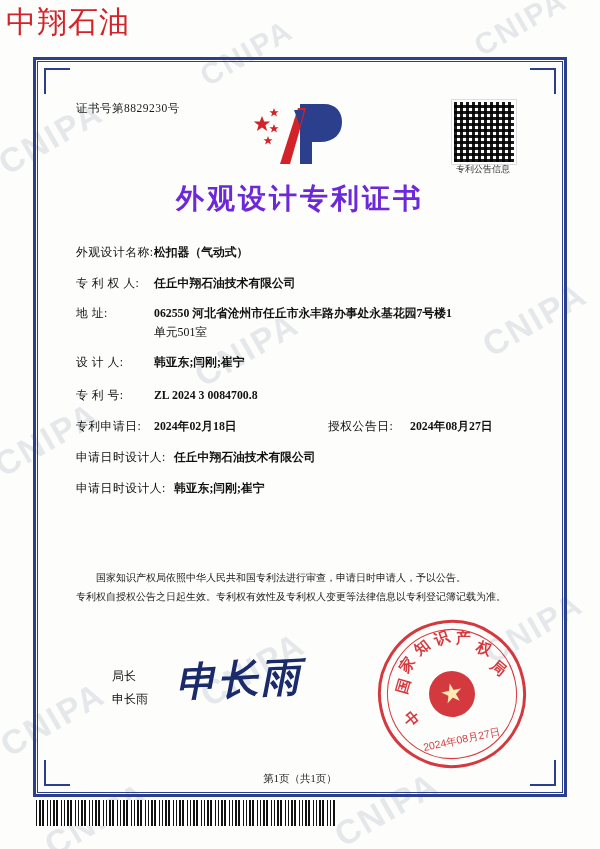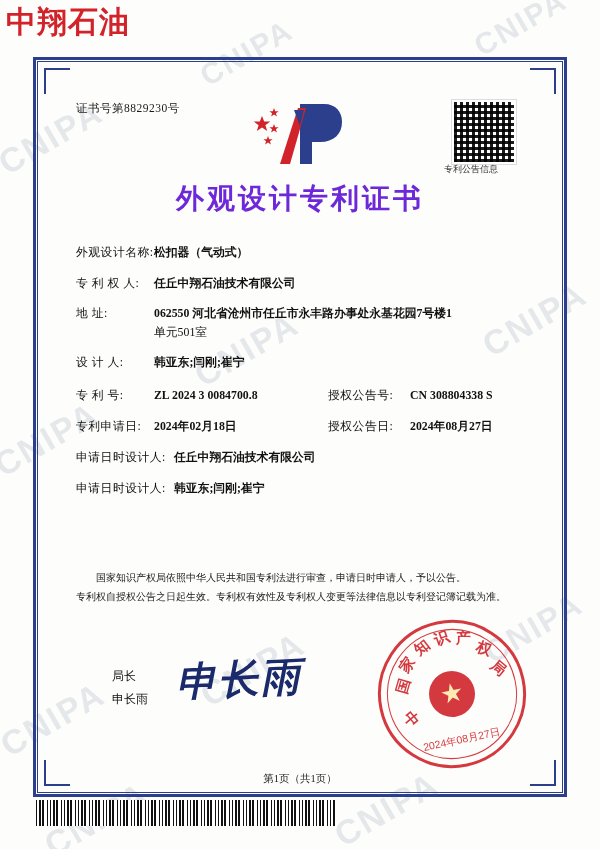--- a/index.html
+++ b/index.html
@@ -48,21 +48,21 @@
   .wm-10{ left: 40px;  top: 800px; font-size: 34px; }
   .wm-11{ left: 330px; top: 790px; font-size: 34px; }
 
   
   .logo {
     position: absolute;
     left: 6px;
     top: 2px;
     color: #d2232a;
     font-size: 30px;
-    font-weight: 700;
+    font-weight: 400;
     font-family: "Liberation Sans", sans-serif;
     letter-spacing: 1px;
     z-index: 5;
   }
 
   
   .frame-outer {
     position: absolute;
     left: 33px;
     top: 57px;
@@ -119,20 +119,21 @@
       repeating-linear-gradient(0deg, #1b1b1b 0 3px, #fff 3px 6px);
     background-blend-mode: multiply;
     border: 2px solid #fff;
     box-shadow: 0 0 0 1px #ddd;
   }
   .qr-caption {
     position: absolute;
     left: 444px;
     top: 163px;
     width: 78px;
+    text-align: center;
     font-size: 9px;
     color: #333;
   }
 
   .title {
     position: absolute;
     left: 0;
     top: 180px;
     width: 600px;
     text-align: center;
@@ -363,24 +364,20 @@
     <div class="row">
       <div class="lbl">设  计  人:</div>
       <div class="val">韩亚东;闫刚;崔宁</div>
     </div>
 
     <div class="row two" style="margin-top:16px;">
       <div class="col-a">
         <div class="lbl">专  利  号:</div>
         <div class="val">ZL 2024 3 0084700.8</div>
       </div>
-      <div class="col-b">
-        <div class="lbl">授权公告号:</div>
-        <div class="val">CN 308804338 S</div>
-      </div>
     </div>
 
     <div class="row two">
       <div class="col-a">
         <div class="lbl">专利申请日:</div>
         <div class="val">2024年02月18日</div>
       </div>
       <div class="col-b">
         <div class="lbl">授权公告日:</div>
         <div class="val">2024年08月27日</div>

